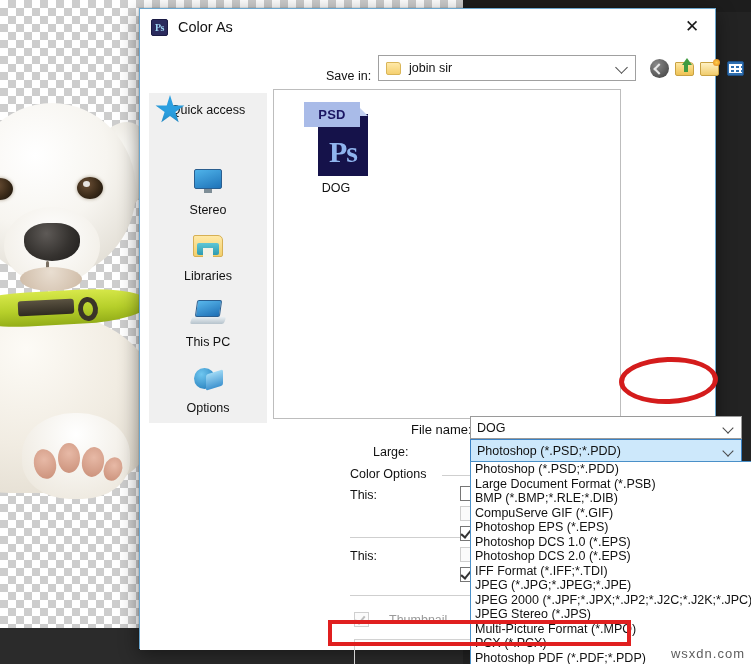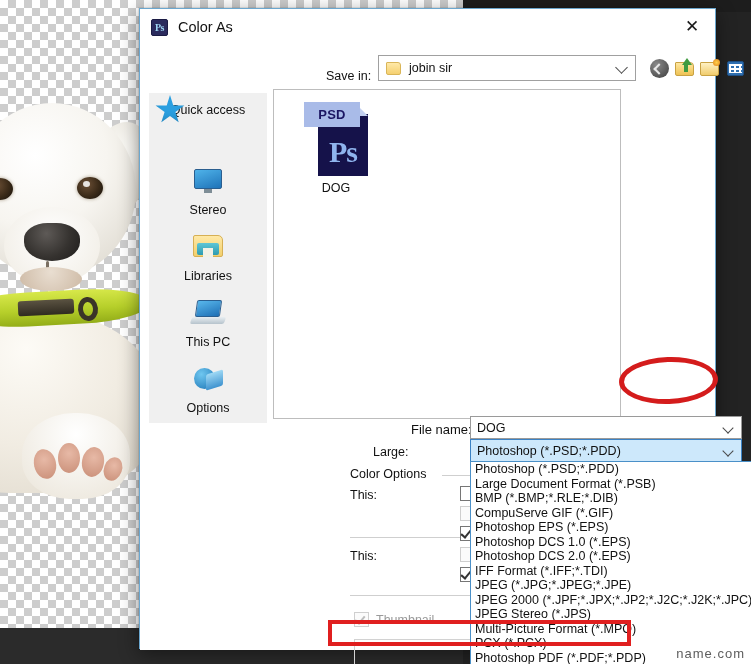--- a/index.html
+++ b/index.html
@@ -198,21 +198,21 @@
 
   
   #save-options { position:absolute; left:210px; top:422px; width:350px; height:170px; }
   #so-title { position:absolute; left:0; top:0; font-size:12.5px; color:#111; background:#fff; padding-right:6px; z-index:2;}
   #so-rule { position:absolute; left:92px; top:8px; width:258px; height:1px; background:#cfcfcf; }
   #so-save-label { position:absolute; left:0; top:21px; font-size:12.5px; color:#111; }
   #so-color-label { position:absolute; left:0; top:82px; font-size:12.5px; color:#111; }
   #so-sep1 { position:absolute; left:0; top:70px; width:350px; height:1px; background:#cfcfcf; }
   #so-sep2 { position:absolute; left:0; top:128px; width:350px; height:1px; background:#cfcfcf; }
   #so-thumb { position:absolute; left:4px; top:145px; display:flex; align-items:center; }
-  #so-thumb .lbl { font-size:12.5px; color:#9a9a9a; margin-left:7px; }
+  #so-thumb .lbl { font-size:12.5px; color:#9a9a9a; margin-left:20px; }
   #so-box { position:absolute; left:4px; top:172px; width:346px; height:44px; border:1px solid #d2d2d2; }
 
   .cb { width:15px; height:15px; border:1px solid #767676; background:#fff; position:absolute; }
   .cb.disabled { border-color:#cfcfcf; background:#fbfbfb; }
   .cb .tick { position:absolute; left:2px; top:1px; width:6px; height:10px;
               border-right:2px solid #333; border-bottom:2px solid #333; transform:rotate(40deg); }
   .cb.disabled .tick { border-color:#bdbdbd; }
   #cb1 { left:110px; top:19px; }
   #cb2 { left:110px; top:39px; }
   #cb3 { left:110px; top:59px; }
@@ -409,13 +409,13 @@
         <div class="dd-item">Multi-Picture Format (*.MPO)</div>
         <div class="dd-item">PCX (*.PCX)</div>
         <div class="dd-item">Photoshop PDF (*.PDF;*.PDP)</div>
       </div>
 
   </div>
 </div>
 
 <div id="save-ellipse"></div>
 <div id="png-rect"></div>
-<div id="watermark">name.com</div>
+<div id="watermark">wsxdn.com</div>
 
 </body></html>

